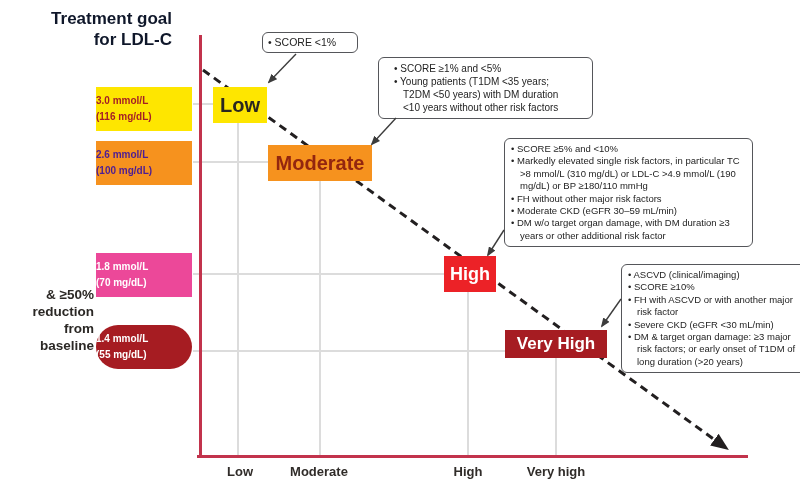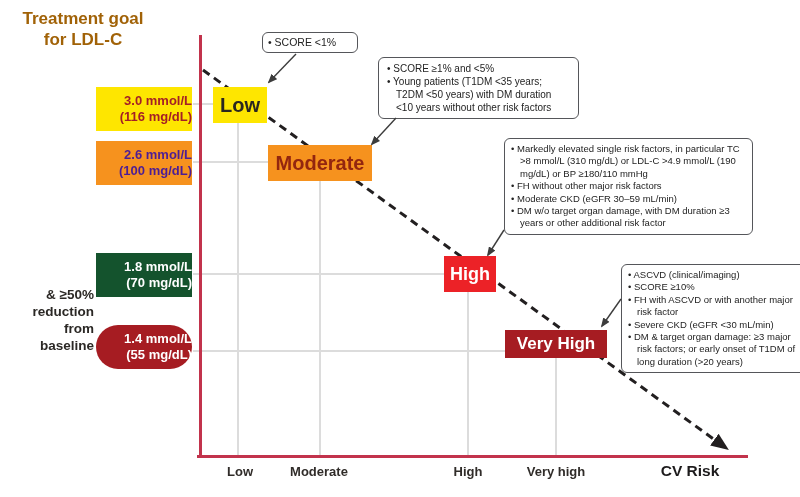--- a/index.html
+++ b/index.html
@@ -2,67 +2,67 @@
 <html><head>
 <meta charset="utf-8">
 <style>
   html,body{margin:0;padding:0;background:#ffffff;}
   #figure{
     position:relative;width:800px;height:497px;background:#ffffff;overflow:hidden;
     font-family:"Liberation Sans", sans-serif;
   }
   
   .title{
-    position:absolute;left:9px;top:8px;width:148px;text-align:center;
-    font-size:17px;line-height:21px;font-weight:bold;color:#a16207;
+    position:absolute;left:24px;top:8px;width:148px;text-align:right;
+    font-size:17px;line-height:21px;font-weight:bold;color:#0f172a;
   }
   .baseline-note{
     position:absolute;left:2px;top:286px;width:92px;text-align:right;
     font-size:13.5px;line-height:17px;font-weight:bold;color:#2b2825;
   }
   
   .axis-v{position:absolute;left:199px;top:35px;width:2.5px;height:422px;background:#c2334c;z-index:2;}
   .axis-h{position:absolute;left:197px;top:455px;width:551px;height:2.5px;background:#c2334c;z-index:2;}
   .gl{position:absolute;background:#dcdcdc;z-index:0;}
   .gl-h1{left:193px;top:103px;width:22px;height:1.5px;}
   .gl-h2{left:193px;top:161px;width:77px;height:1.5px;}
   .gl-h3{left:193px;top:273px;width:253px;height:1.5px;}
   .gl-h4{left:193px;top:350px;width:314px;height:1.5px;}
   .gl-v1{left:237px;top:122px;width:1.5px;height:334px;}
   .gl-v2{left:319px;top:180px;width:1.5px;height:276px;}
   .gl-v3{left:467px;top:291px;width:1.5px;height:165px;}
   .gl-v4{left:555px;top:357px;width:1.5px;height:99px;}
   
   .goal-box{
     position:absolute;left:96px;width:96px;height:44px;z-index:2;
-    display:flex;flex-direction:column;justify-content:center;text-align:right;
-    font-size:13px;line-height:16px;font-weight:bold;
+    display:flex;flex-direction:column;justify-content:center;text-align:left;
+    font-size:10px;line-height:16px;font-weight:bold;
   }
   .goal-0{top:87px;background:#fee600;color:#a41f26;}
   .goal-1{top:141px;background:#f6921e;color:#4c1d95;}
-  .goal-2{top:253px;background:#14532d;color:#ffffff;}
+  .goal-2{top:253px;background:#ec4899;color:#ffffff;}
   .goal-3{top:325px;background:#a61c22;color:#ffffff;border-radius:22px;}
   
   .risk-box{
     position:absolute;z-index:2;display:flex;align-items:center;justify-content:center;
     font-weight:bold;
   }
   .risk-low{left:213px;top:87px;width:54px;height:36px;background:#fee600;color:#2a2620;font-size:20px;}
   .risk-moderate{left:268px;top:145px;width:104px;height:36px;background:#f6921e;color:#93260f;font-size:20px;}
   .risk-high{left:444px;top:256px;width:52px;height:36px;background:#ec2227;color:#ffffff;font-size:18px;}
   .risk-veryhigh{left:505px;top:330px;width:102px;height:28px;background:#a61c22;color:#ffffff;font-size:17px;}
   
   .callout{
     position:absolute;z-index:3;background:#ffffff;border:1.5px solid #55565a;border-radius:6px;
     color:#232323;
   }
   .callout .item{padding-left:9px;text-indent:-9px;}
   .callout .item::before{content:"• ";}
   .callout-0{left:262px;top:32px;width:84px;padding:3px 5px;font-size:10.5px;line-height:13px;}
-  .callout-1{left:378px;top:57px;width:183px;padding:4px 8px;font-size:10px;line-height:13px;}
+  .callout-1{left:378px;top:57px;width:183px;padding:4px 15px;font-size:10px;line-height:13px;}
   .callout-2{left:504px;top:138px;width:235px;padding:4px 6px;font-size:9.5px;line-height:12.4px;}
   .callout-3{left:621px;top:264px;width:171px;padding:4px 6px;font-size:9.5px;line-height:12.4px;}
   
   .xlab{
     position:absolute;top:464px;width:90px;text-align:center;z-index:2;
     font-size:13px;font-weight:bold;color:#302c29;
   }
   .xlab-0{left:195px;}
   .xlab-1{left:274px;}
   .xlab-2{left:423px;}
@@ -145,20 +145,21 @@
   </div>
 
   <div class="callout callout-0">
     <div class="item">SCORE &lt;1%</div>
   </div>
   <div class="callout callout-1">
     <div class="item">SCORE ≥1% and &lt;5%</div>
     <div class="item">Young patients (T1DM &lt;35 years; T2DM &lt;50 years) with DM duration &lt;10 years without other risk factors</div>
   </div>
   <div class="callout callout-2">
+    <div class="item">SCORE ≥5% and &lt;10%</div>
     <div class="item">Markedly elevated single risk factors, in particular TC &gt;8 mmol/L (310 mg/dL) or LDL-C &gt;4.9 mmol/L (190 mg/dL) or BP ≥180/110 mmHg</div>
     <div class="item">FH without other major risk factors</div>
     <div class="item">Moderate CKD (eGFR 30–59 mL/min)</div>
     <div class="item">DM w/o target organ damage, with DM duration ≥3 years or other additional risk factor</div>
   </div>
   <div class="callout callout-3">
     <div class="item">ASCVD (clinical/imaging)</div>
     <div class="item">SCORE ≥10%</div>
     <div class="item">FH with ASCVD or with another major risk factor</div>
     <div class="item">Severe CKD (eGFR &lt;30 mL/min)</div>
@@ -174,15 +175,14 @@
     <line x1="296" y1="54" x2="269" y2="82" stroke="#3c3c3c" stroke-width="1.4" marker-end="url(#smallArrow)"></line>
     <line x1="396" y1="118" x2="372" y2="144" stroke="#3c3c3c" stroke-width="1.4" marker-end="url(#smallArrow)"></line>
     <line x1="504" y1="230" x2="488" y2="255" stroke="#3c3c3c" stroke-width="1.4" marker-end="url(#smallArrow)"></line>
     <line x1="621" y1="299" x2="602" y2="326" stroke="#3c3c3c" stroke-width="1.4" marker-end="url(#smallArrow)"></line>
   </svg>
 
   <div class="xlab xlab-0">Low</div>
   <div class="xlab xlab-1">Moderate</div>
   <div class="xlab xlab-2">High</div>
   <div class="xlab xlab-3">Very high</div>
-  <div class="x-title">CV Risk</div>
 
 </div>
 
 </body></html>

